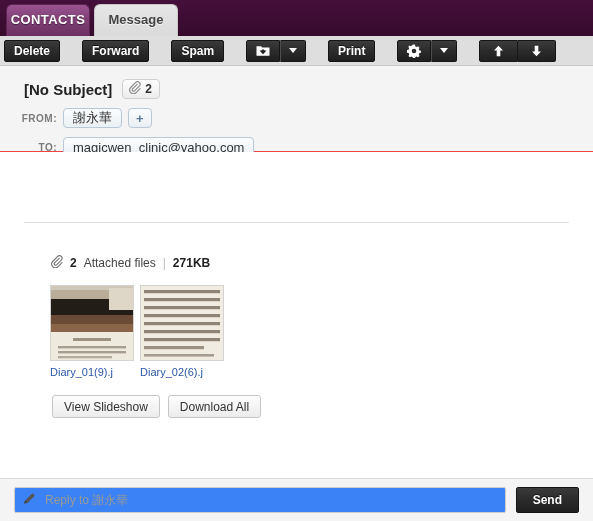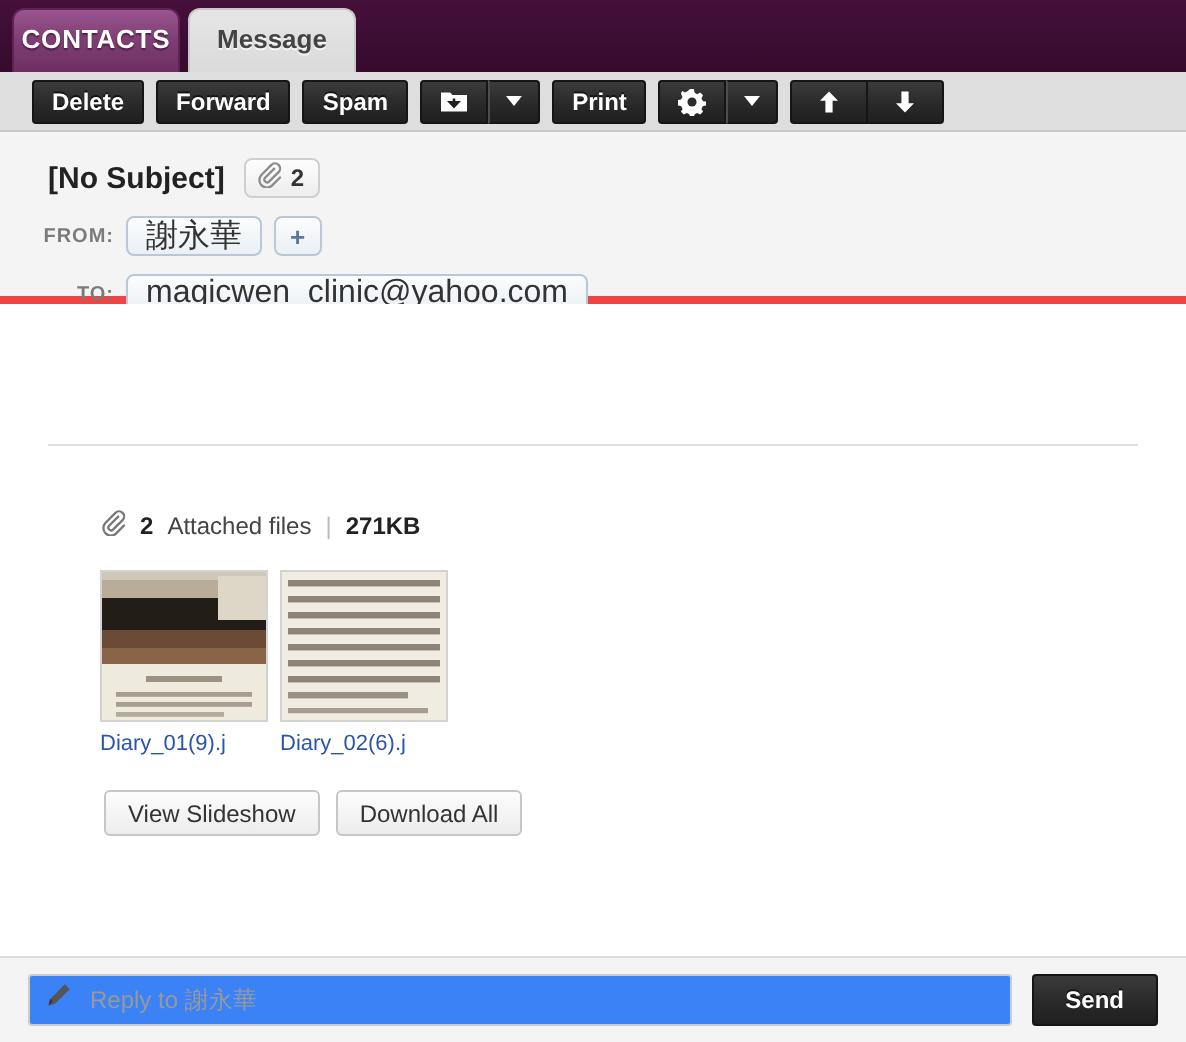--- a/index.html
+++ b/index.html
@@ -58,22 +58,22 @@
     text-shadow: 0 1px 0 rgba(255,255,255,.7);
   }
 
   
   .toolbar {
     height: 30px;
     background: #dedede;
     border-bottom: 1px solid #c9c9c9;
     display: flex;
     align-items: center;
-    padding: 0 16px;
-    gap: 6px;
+    padding: 0 4px;
+    gap: 22px;
     box-sizing: border-box;
   }
   .btn {
     height: 22px;
     background: linear-gradient(to bottom, #3b3b3b 0%, #2b2b2b 50%, #1f1f1f 100%);
     border: 1px solid #151515;
     border-radius: 2px;
     color: #ffffff;
     font-size: 12px;
     font-weight: bold;
@@ -103,21 +103,21 @@
     border-left: 4px solid transparent;
     border-right: 4px solid transparent;
     border-top: 5px solid #ffffff;
     display: inline-block;
   }
   .btn svg { display: block; }
 
   
   .msg-header {
     background: #f4f4f4;
-    border-bottom: 4px solid #ef4444;
+    border-bottom: 1px solid #ef4444;
     padding: 12px 0 10px 0;
     height: 86px;
     box-sizing: border-box;
   }
   .subject-row {
     display: flex;
     align-items: center;
     padding-left: 24px;
     gap: 10px;
     height: 22px;
@@ -158,21 +158,21 @@
     flex: none;
   }
   .chip {
     display: inline-flex;
     align-items: center;
     height: 20px;
     padding: 0 9px;
     border: 1px solid #b9c8d6;
     border-radius: 4px;
     background: linear-gradient(to bottom, #fbfcfd 0%, #eaf0f5 100%);
-    font-size: 16px;
+    font-size: 13px;
     color: #333333;
     cursor: pointer;
     box-sizing: border-box;
   }
   .chip-add {
     padding: 0 7px;
     font-size: 13px;
     font-weight: bold;
     color: #5a7a96;
   }

